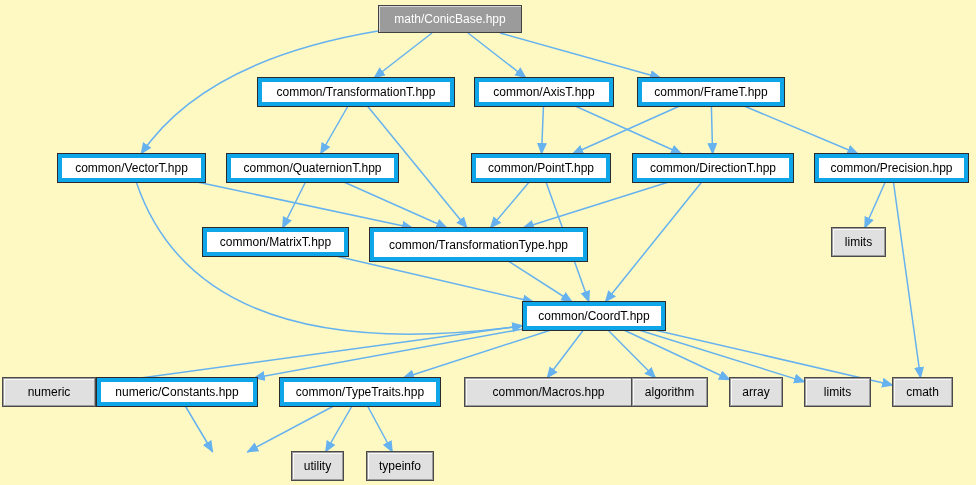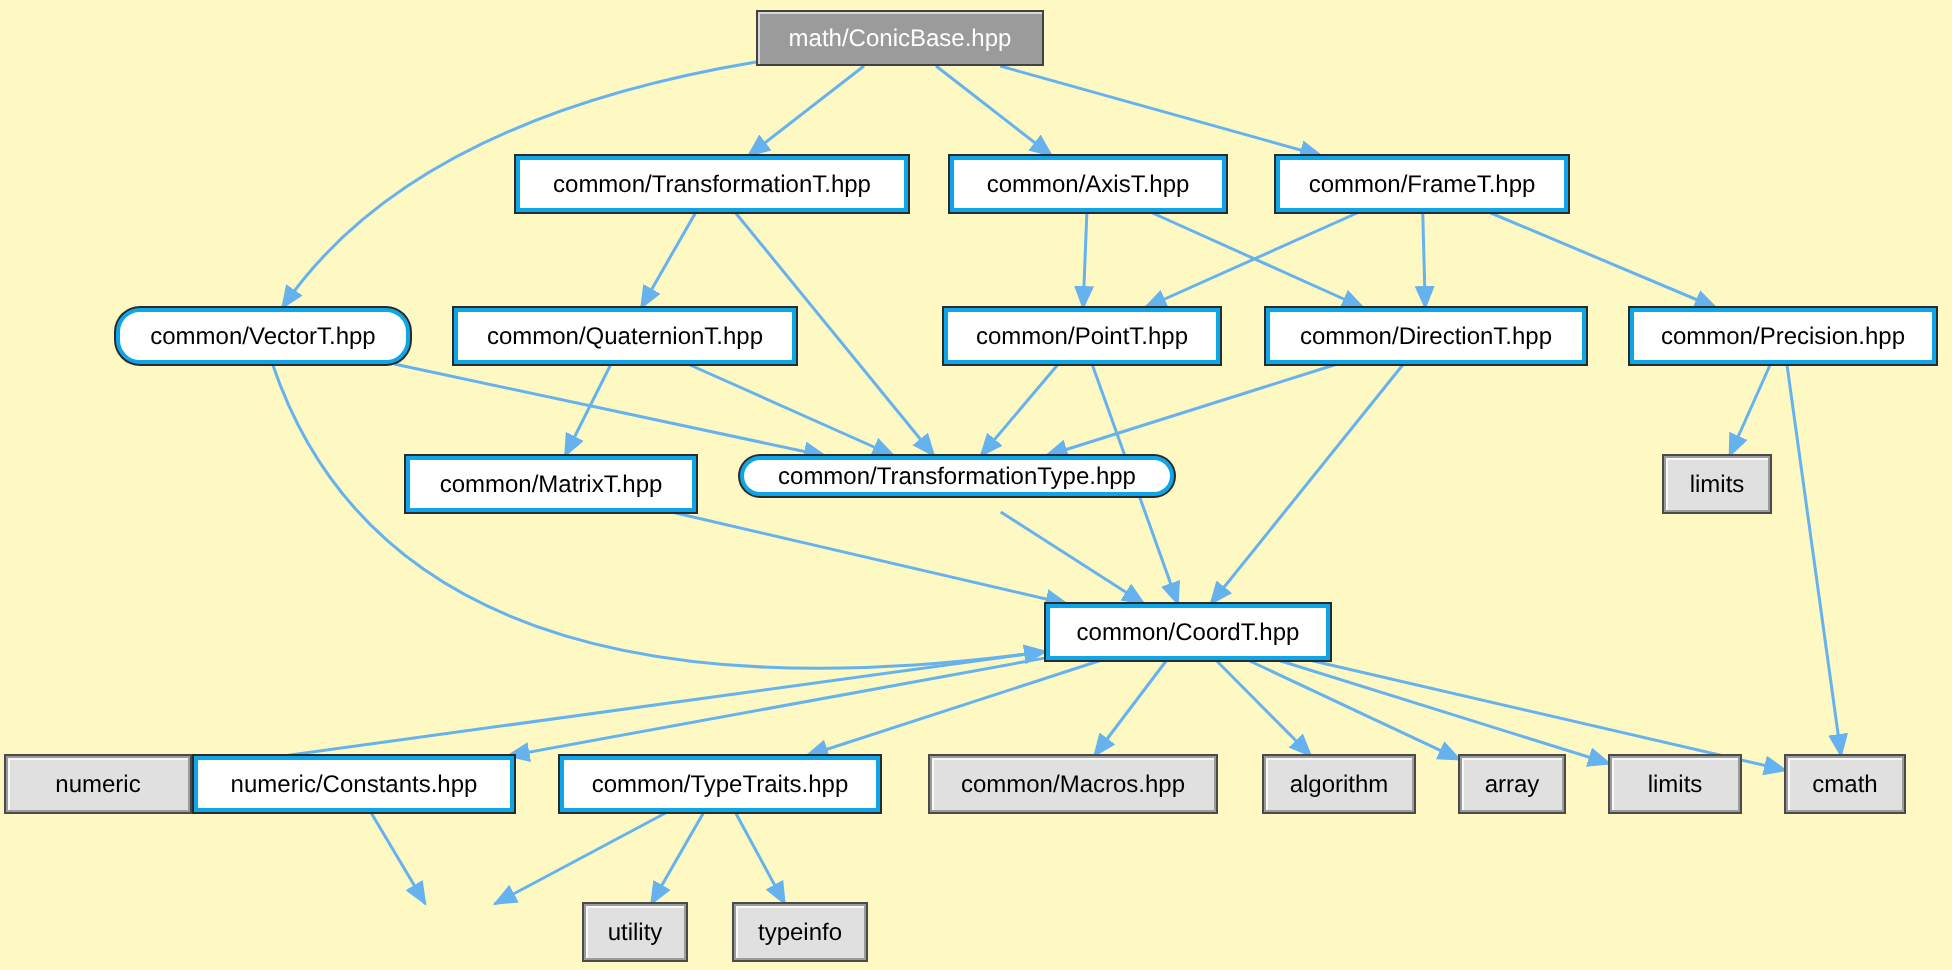--- a/index.html
+++ b/index.html
@@ -5,21 +5,21 @@
   html,body { margin:0; padding:0; background:#000; }
   #graph {
     position:relative; width:976px; height:485px; background:#fef9c3;
     font-family:"Liberation Sans","DejaVu Sans",sans-serif; overflow:hidden;
   }
   #edges { position:absolute; left:0; top:0; width:976px; height:485px; }
   .node {
     position:absolute; box-sizing:border-box;
     display:flex; align-items:center; justify-content:center;
     font-size:12px; white-space:nowrap; cursor:pointer;
-    background:#fff; color:#000; border:2px solid #0ea5e9;
+    background:#fff; color:#000; border:4px solid #0ea5e9;
     box-shadow:0 0 0 1px #2b2b2b;
   }
   .node.sys {
     background:#e0e0e0; border:1px solid #9c9c9c;
     box-shadow:inset 1px 1px 0 rgba(255,255,255,.8), 0 0 0 1px #4a4a4a;
   }
   .node.root {
     background:#9b9b9b; color:#ffffff; border:1px solid #424242;
     box-shadow:inset 1px 1px 0 rgba(255,255,255,.6);
   }
@@ -68,32 +68,32 @@
       <path d="M185.32432432432432,406 L212.67567567567568,452" fill="none" stroke="#66b2ef" stroke-width="1.5" marker-end="url(#arrow)"></path>
       <path d="M333.7027027027027,406 L247.2972972972973,452" fill="none" stroke="#66b2ef" stroke-width="1.5" marker-end="url(#arrow)"></path>
       <path d="M351.9594594594595,406 L325.5405405405405,452" fill="none" stroke="#66b2ef" stroke-width="1.5" marker-end="url(#arrow)"></path>
       <path d="M367.56756756756755,406 L392.43243243243245,452" fill="none" stroke="#66b2ef" stroke-width="1.5" marker-end="url(#arrow)"></path>
     </svg>
 
   <div class="node root" style="left: 378px; top: 5px; width: 144px; height: 28px;">math/ConicBase.hpp</div>
   <div class="node" style="left: 258px; top: 78px; width: 196px; height: 28px;">common/TransformationT.hpp</div>
   <div class="node" style="left: 475px; top: 78px; width: 138px; height: 28px;">common/AxisT.hpp</div>
   <div class="node" style="left: 638px; top: 78px; width: 146px; height: 28px;">common/FrameT.hpp</div>
-  <div class="node" style="left: 58px; top: 154px; width: 147px; height: 28px; border-radius: 12px;">common/VectorT.hpp</div>
+  <div class="node" style="left: 58px; top: 154px; width: 147px; height: 28px;">common/VectorT.hpp</div>
   <div class="node" style="left: 227px; top: 154px; width: 171px; height: 28px;">common/QuaternionT.hpp</div>
   <div class="node" style="left: 472px; top: 154px; width: 138px; height: 28px;">common/PointT.hpp</div>
   <div class="node" style="left: 633px; top: 154px; width: 160px; height: 28px;">common/DirectionT.hpp</div>
   <div class="node" style="left: 815px; top: 154px; width: 153px; height: 28px;">common/Precision.hpp</div>
   <div class="node" style="left: 203px; top: 228px; width: 145px; height: 28px;">common/MatrixT.hpp</div>
-  <div class="node" style="left: 370px; top: 228px; width: 217px; height: 20px; border-radius: 14px;">common/TransformationType.hpp</div>
+  <div class="node" style="left: 370px; top: 228px; width: 217px; height: 33px;">common/TransformationType.hpp</div>
   <div class="node sys" style="left: 832px; top: 228px; width: 53px; height: 28px;">limits</div>
   <div class="node" style="left: 523px; top: 302px; width: 142px; height: 28px;">common/CoordT.hpp</div>
   <div class="node sys" style="left: 3px; top: 378px; width: 92px; height: 28px;">numeric</div>
   <div class="node" style="left: 97px; top: 378px; width: 160px; height: 28px;">numeric/Constants.hpp</div>
   <div class="node" style="left: 280px; top: 378px; width: 160px; height: 28px;">common/TypeTraits.hpp</div>
-  <div class="node sys" style="left: 465px; top: 378px; width: 143px; height: 28px;">common/Macros.hpp</div>
+  <div class="node sys" style="left: 465px; top: 378px; width: 167px; height: 28px;">common/Macros.hpp</div>
   <div class="node sys" style="left: 632px; top: 378px; width: 75px; height: 28px;">algorithm</div>
   <div class="node sys" style="left: 730px; top: 378px; width: 52px; height: 28px;">array</div>
   <div class="node sys" style="left: 805px; top: 378px; width: 65px; height: 28px;">limits</div>
   <div class="node sys" style="left: 893px; top: 378px; width: 59px; height: 28px;">cmath</div>
   <div class="node sys" style="left: 292px; top: 452px; width: 51px; height: 28px;">utility</div>
   <div class="node sys" style="left: 367px; top: 452px; width: 66px; height: 28px;">typeinfo</div>
 </div>
 
 </body></html>

